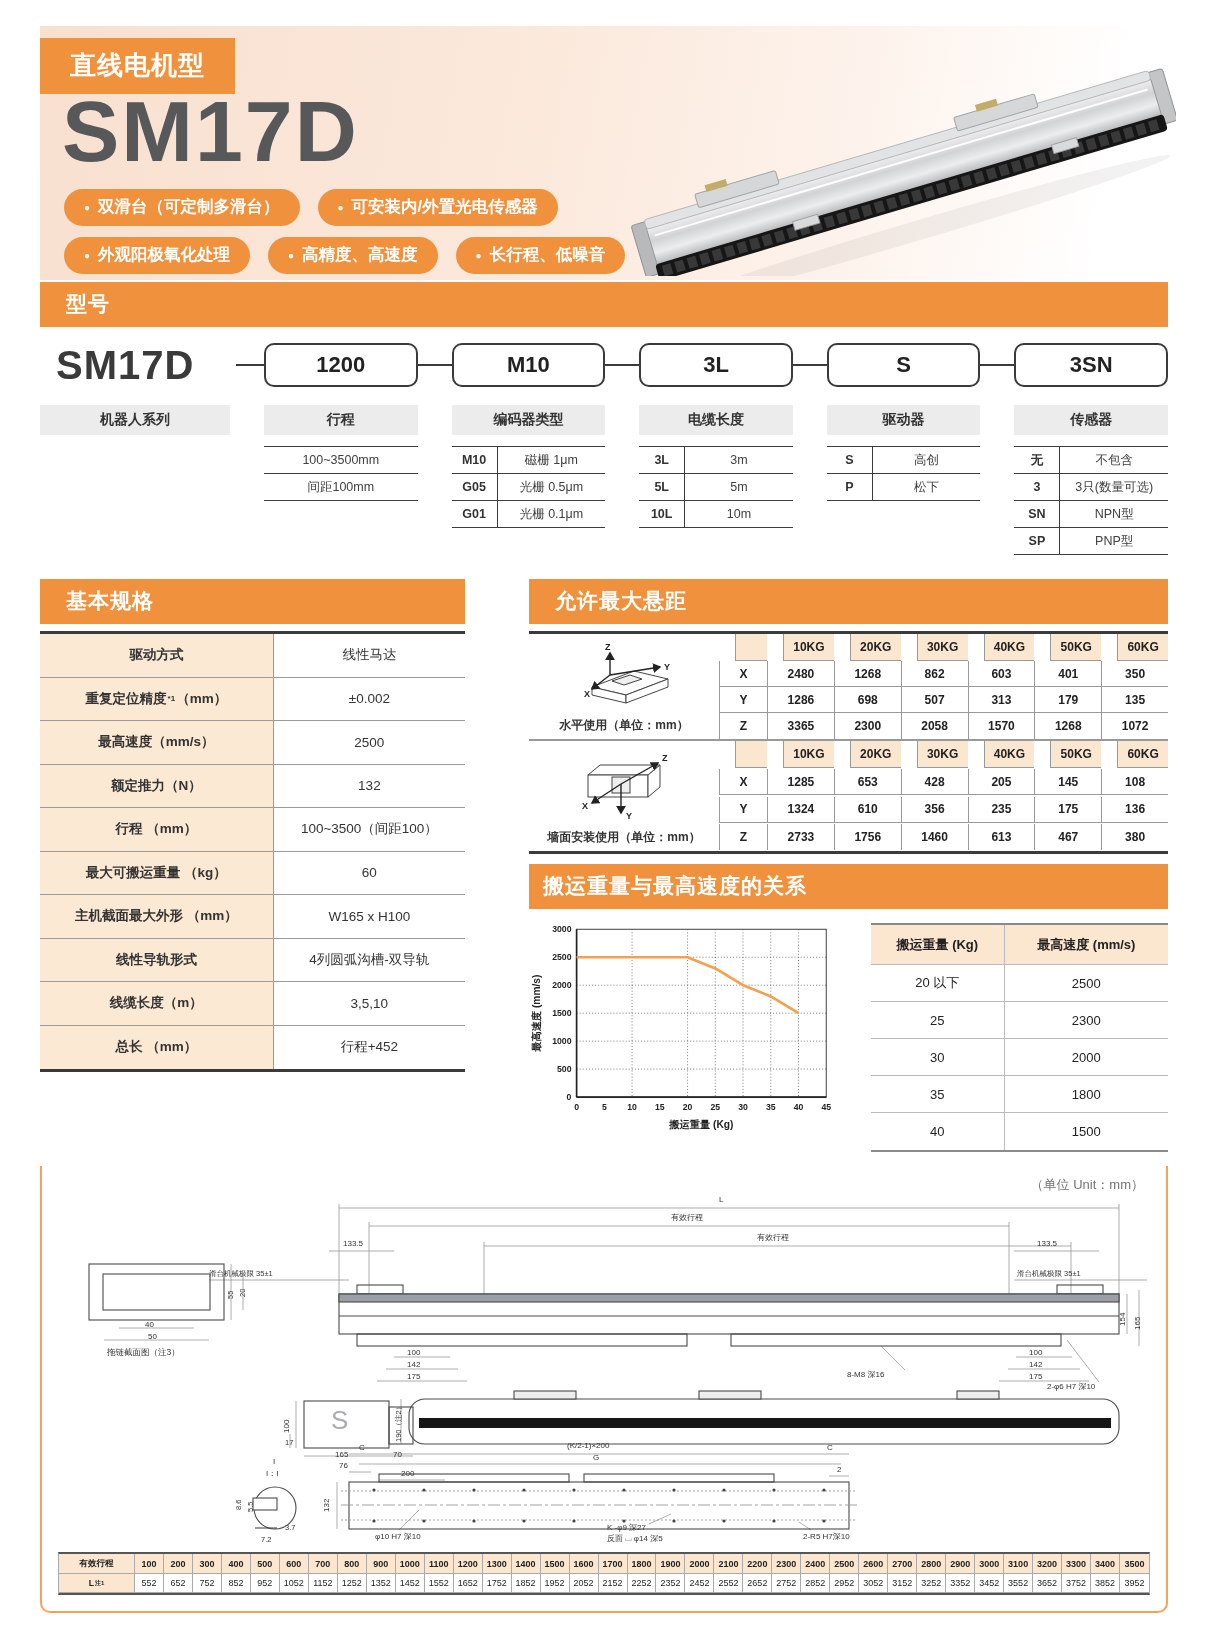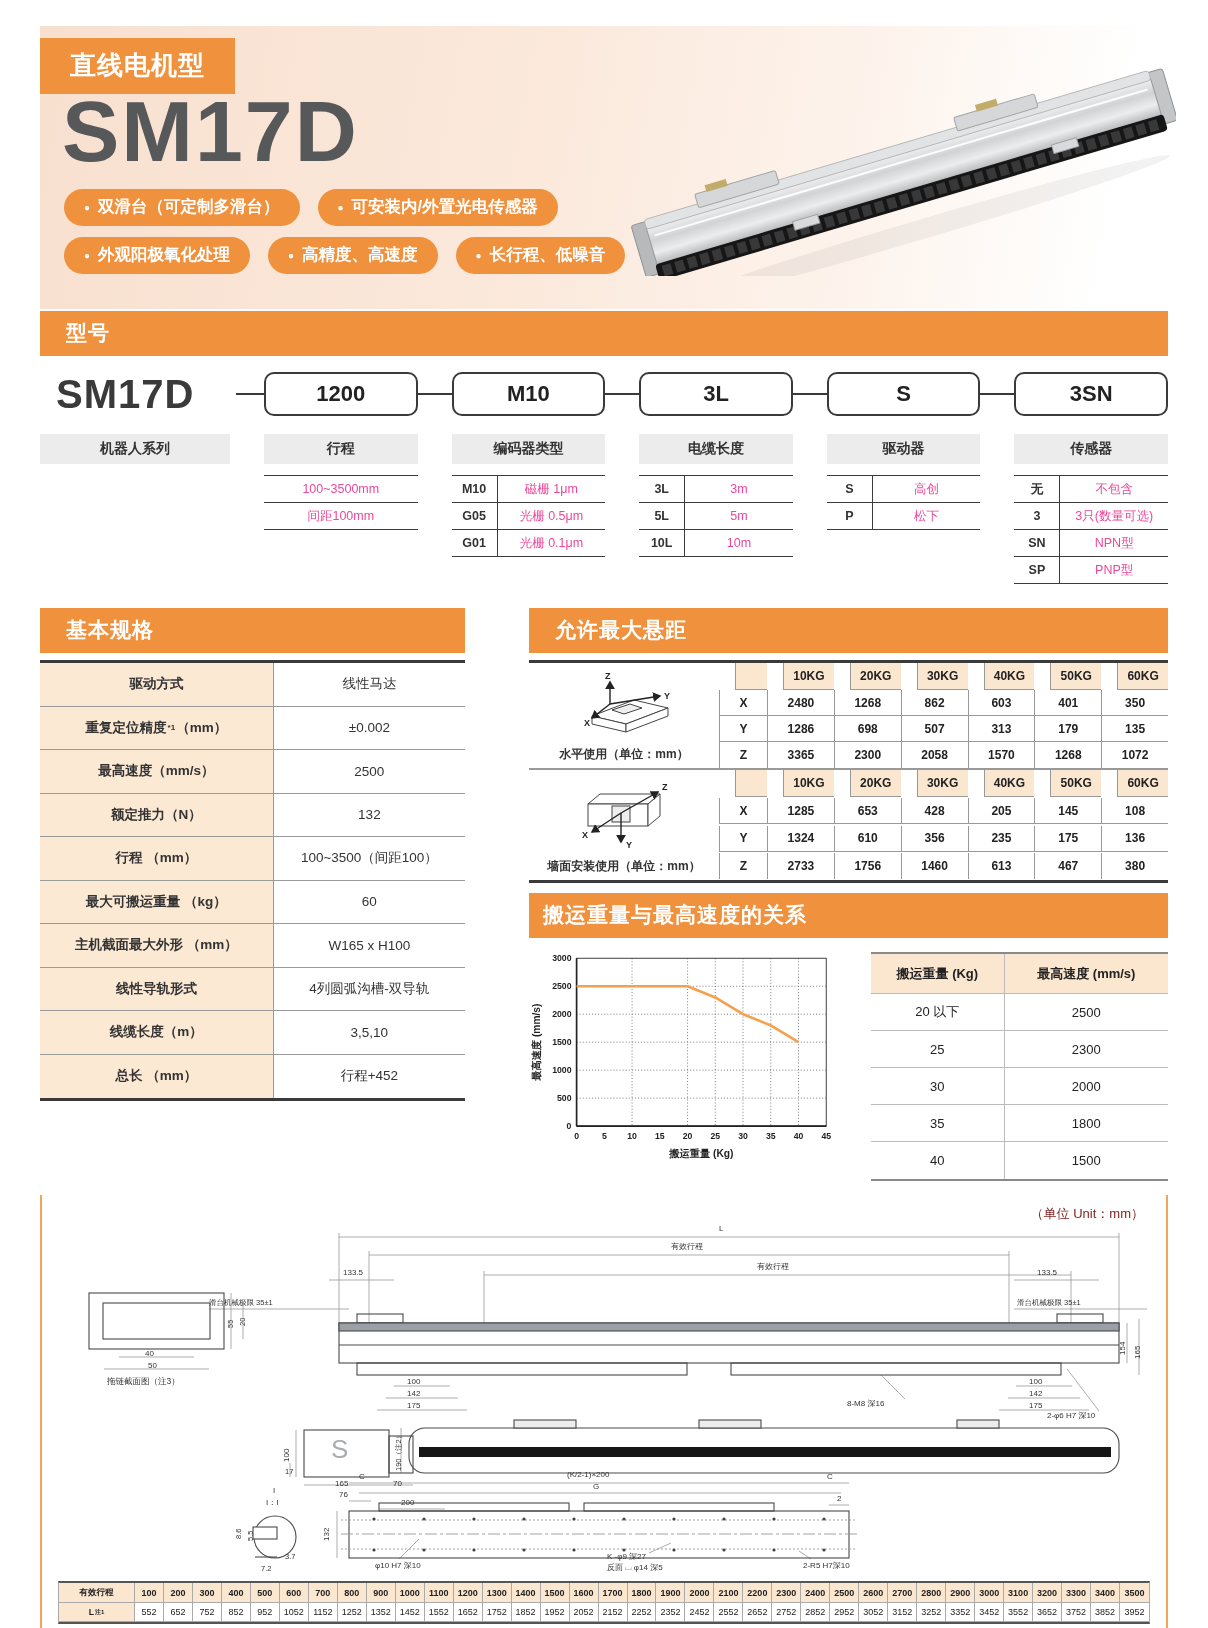--- a/index.html
+++ b/index.html
@@ -1,21 +1,21 @@
 <!DOCTYPE html>
 <html><head>
 <meta charset="utf-8">
 <style>
   * { margin:0; padding:0; box-sizing:border-box; }
   html,body { background:#fff; }
   body { width:1208px; font-family:"Liberation Sans",sans-serif; color:#333; }
   .page { width:1208px; height:1628px; position:relative; overflow:hidden; background:#fff; }
 
   
-  .hero { position:relative; margin:26px 40px 0; height:283px;
+  .hero { position:relative; margin:26px 40px 0; height:254px;
           background:linear-gradient(100deg,#f8e0cf 0%,#fbe9dc 45%,#fdf3ec 72%,#ffffff 94%); }
   .hero-tab { position:absolute; left:0; top:12px; background:#f0923d; color:#fff;
               font-size:26px; font-weight:700; padding:10px 30px 11px; letter-spacing:1px; }
   .title { position:absolute; left:22px; top:62px; font-size:86px; font-weight:800;
            color:#57585a; letter-spacing:2px; line-height:1; }
   .pills { position:absolute; left:24px; top:163px; display:flex; flex-direction:column; gap:11px; }
   .pill-row { display:flex; gap:18px; }
   .pill { background:#f0923d; color:#fff; border-radius:999px; padding:7px 20px 8px;
           font-size:16.5px; font-weight:700; display:flex; align-items:center; white-space:nowrap; }
   .pill-dot { font-size:10px; margin-right:8px; }
@@ -36,21 +36,21 @@
                height:44px; display:flex; align-items:center; justify-content:center;
                font-size:22px; font-weight:700; color:#222; }
   .legend { margin-top:12px; display:grid; grid-template-columns:190px repeat(5,1fr);
             column-gap:34px; align-items:start; }
   .legend-label { background:#ececec; height:30px; display:flex; align-items:center; justify-content:center;
                   font-size:14px; font-weight:700; color:#333; }
   .legend-rows { margin-top:11px; border-top:1.5px solid #3c3c3c; }
   .legend-row { display:flex; align-items:stretch; border-bottom:1.5px solid #3c3c3c; min-height:27px; }
   .legend-code { width:46px; display:flex; align-items:center; justify-content:center;
                  border-right:1.5px solid #3c3c3c; font-size:12.5px; font-weight:700; color:#333; }
-  .legend-desc { flex:1; display:flex; align-items:center; justify-content:center; font-size:12.5px; color:#ec4899; }
+  .legend-desc { flex:1; display:flex; align-items:center; justify-content:center; font-size:12.5px; color:#404040; }
 
   
   .cols { margin:24px 40px 0; display:flex; gap:64px; }
   .col-left { width:425px; }
   .col-right { flex:1; }
 
   .spec-table { border-top:3px solid #3a3a3a; border-bottom:3px solid #3a3a3a; }
   .spec-row { display:flex; height:43.5px; border-bottom:1px solid #9a9a9a; }
   .spec-row:last-child { border-bottom:none; }
   .spec-label { width:55%; background:#fce9d4; display:flex; align-items:center; justify-content:center;
@@ -81,21 +81,21 @@
   .sp-c { display:flex; align-items:center; justify-content:center; font-size:13px; color:#222; }
   .sp-c.c1 { width:45%; border-right:1px solid #bbb; }
   .sp-c.c2 { flex:1; }
 
   
   .outline { margin:14px 40px 0; }
   .outline-header { background:#f0923d; border-radius:10px 10px 0 0; color:#fff; font-weight:700;
                     font-size:21px; padding:9px 0 10px 26px; letter-spacing:1px; }
   .outline-box { border:2px solid #f2a45f; border-top:none; border-radius:0 0 10px 10px;
                  padding:10px 16px 16px; background:#fff; }
-  .unit-note { text-align:right; font-size:13px; color:#7f1d1d; padding-right:6px; }
+  .unit-note { text-align:right; font-size:13px; color:#737373; padding-right:6px; }
   .drawing { position:relative; width:1090px; height:352px; margin:0 auto; }
   .draw-svg { position:absolute; left:0; top:0; width:1090px; height:352px; }
   .dim { position:absolute; font-size:8px; color:#333; white-space:nowrap; transform-origin:0 0; line-height:1; }
 
   .big-table { margin-top:6px; display:grid; grid-template-columns:76px repeat(35,1fr);
                border-top:2px solid #555; border-bottom:2px solid #555;
                border-left:1px solid #aaa; border-right:1px solid #aaa; }
   .bt-c { display:flex; align-items:center; justify-content:center; font-size:9px; color:#222;
           border-right:1px solid #aaa; border-bottom:1px solid #aaa; height:19px; background:#fff; }
   .bt-c:nth-child(36n) { border-right:none; }

